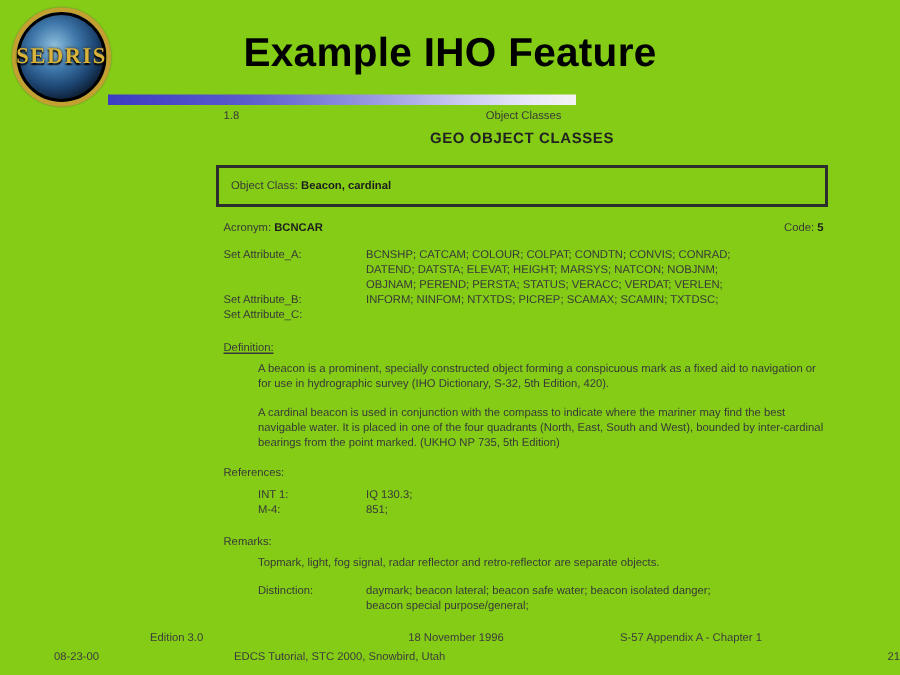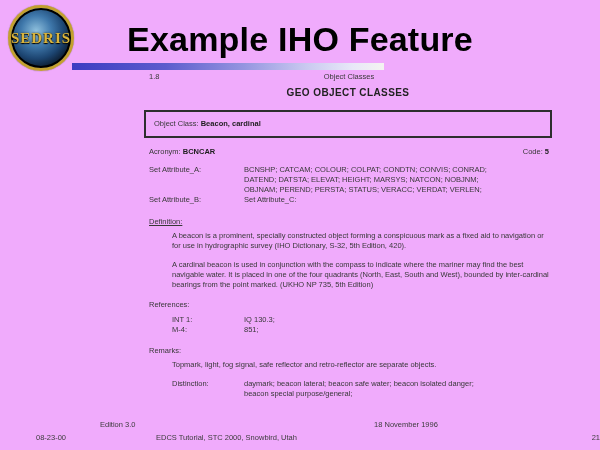--- a/index.html
+++ b/index.html
@@ -1,29 +1,29 @@
 <!DOCTYPE html>
 <html><head>
 <meta charset="utf-8">
 <style>
   html,body{margin:0;padding:0;}
   body{width:600px;height:450px;font-family:"Liberation Sans",sans-serif;}
-  .slide{position:relative;width:600px;height:450px;background:#f0abfc;overflow:hidden;}
+  .slide{position:relative;width:600px;height:450px;background:#84cc16;overflow:hidden;}
 
   
   .logo{position:absolute;left:8px;top:5px;width:60px;height:60px;border-radius:50%;
         border:3px solid #c3a02f;box-shadow:inset 0 0 0 2px #000, 0 0 1px #555;
         background:radial-gradient(circle at 42% 38%, #8fc0dd 0%, #3f78ab 30%, #1c4470 55%, #060a12 82%, #000 100%);
         display:flex;align-items:center;justify-content:center;}
   .logo-text{color:#d9b43c;font-family:"Liberation Serif",serif;font-weight:bold;
         font-size:15px;letter-spacing:1px;text-shadow:0 1px 1px #000,0 0 2px #3a2d00;}
 
   
   .title{position:absolute;left:0;top:20px;width:100%;text-align:center;margin:0;
-        font-size:34px;font-weight:bold;color:#000;letter-spacing:0.2px;}
+        font-size:27px;font-weight:bold;color:#000;letter-spacing:0.2px;}
   .grad-bar{position:absolute;left:72px;top:63px;width:312px;height:7px;
         background:linear-gradient(to right,#3c3cc2 0%,#5c5ccd 30%,#9595e0 55%,#c9c9f0 75%,#e8e8f8 90%,#f4f3f1 100%);}
 
   
   .doc{position:absolute;left:100px;top:70px;width:408px;font-size:7.5px;line-height:10px;color:#383838;margin-left:44px;}
   .pad{padding-left:5px;padding-right:3px;}
   .hdr-row{display:flex;margin-top:2px;}
   .hdr-row span{flex:1;}
   .hdr-row .c{text-align:center;}
   .hdr-row .r{text-align:right;}
@@ -85,47 +85,49 @@
       <span><span>Acronym:</span> <b>BCNCAR</b></span>
       <span><span>Code:</span> <b>5</b></span>
     </div>
 
     <div class="attr-grid pad">
       <span>Set Attribute_A:</span>
       <span class="preline">BCNSHP; CATCAM; COLOUR; COLPAT; CONDTN; CONVIS; CONRAD;
 DATEND; DATSTA; ELEVAT; HEIGHT; MARSYS; NATCON; NOBJNM;
 OBJNAM; PEREND; PERSTA; STATUS; VERACC; VERDAT; VERLEN;</span>
       <span>Set Attribute_B:</span>
+      <span class="preline">INFORM; NINFOM; NTXTDS; PICREP; SCAMAX; SCAMIN; TXTDSC;</span>
       <span>Set Attribute_C:</span>
     </div>
 
     <div class="def-head pad">Definition:</div>
     <div class="para">A beacon is a prominent, specially constructed object forming a conspicuous mark as a fixed aid to navigation or for use in hydrographic survey (IHO Dictionary, S-32, 5th Edition, 420).</div>
     <div class="para para2">A cardinal beacon is used in conjunction with the compass to indicate where the mariner may find the best navigable water. It is placed in one of the four quadrants (North, East, South and West), bounded by inter-cardinal bearings from the point marked. (UKHO NP 735, 5th Edition)</div>
 
     <div class="sec-head pad">References:</div>
     <div class="ref-grid">
       <span>INT 1:</span>
       <span>IQ 130.3;</span>
       <span>M-4:</span>
       <span>851;</span>
     </div>
 
     <div class="rem-head pad">Remarks:</div>
-    <div class="note">Topmark, light, fog signal, safe reflector and retro-reflector are separate objects.</div>
+    <div class="note">Topmark, light, fog signal, radar reflector and retro-reflector are separate objects.</div>
     <div class="dist-grid">
       <span>Distinction:</span>
       <span>daymark; beacon lateral; beacon safe water; beacon isolated danger; beacon special purpose/general;</span>
     </div>
 
   </div>
 
   <div class="doc-footer">
     <span>Edition 3.0</span>
     <span class="c">18 November 1996</span>
+    <span class="r">S-57 Appendix A - Chapter 1</span>
   </div>
 
   <div class="slide-footer">
     <span class="l">08-23-00</span>
     <span class="c">EDCS Tutorial, STC 2000, Snowbird, Utah</span>
     <span class="r">21</span>
   </div>
 
 </div>
 

